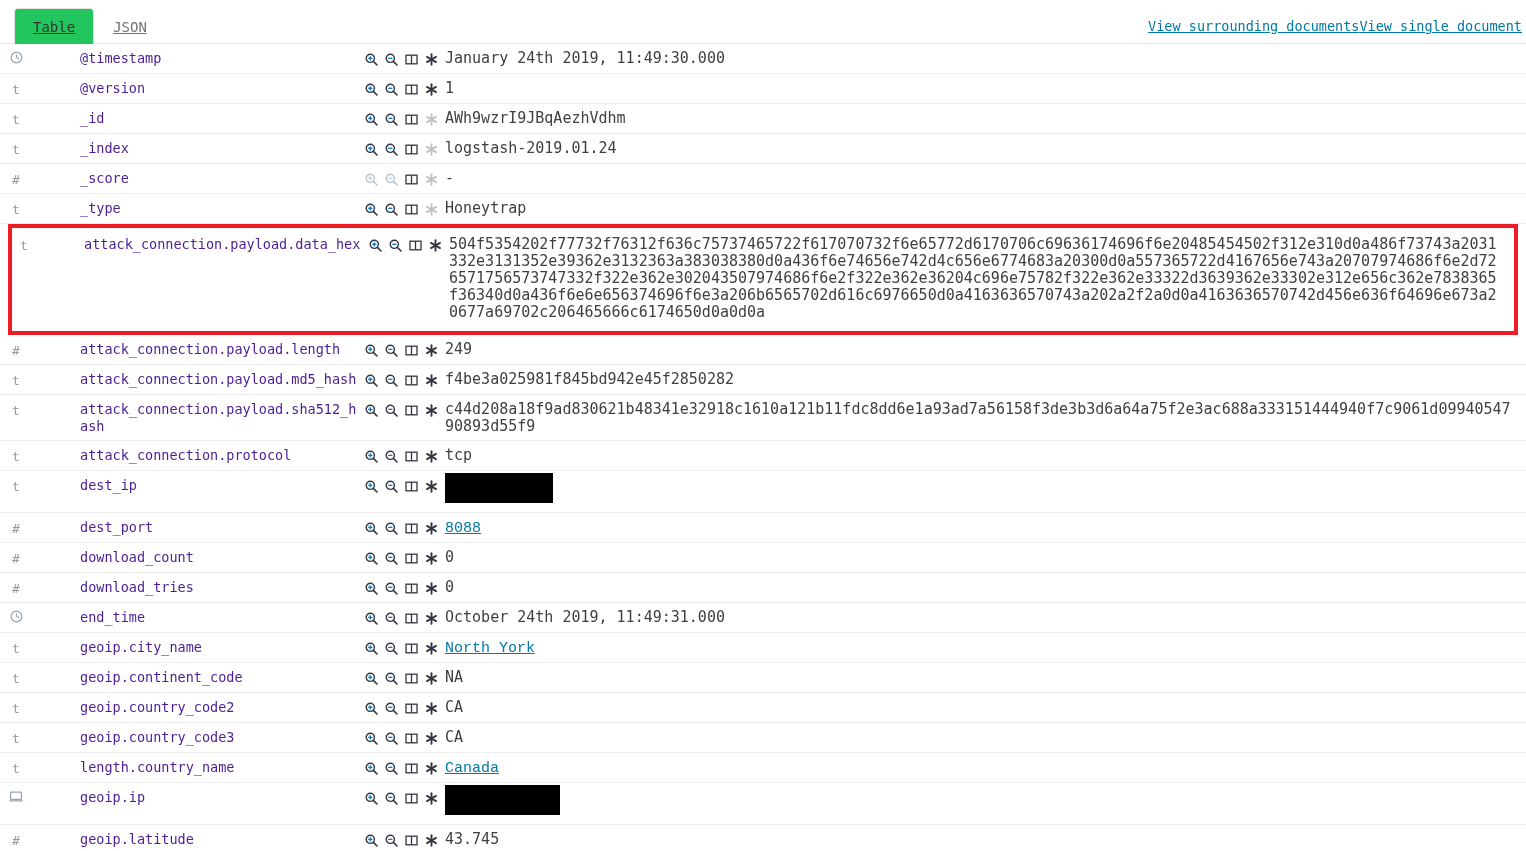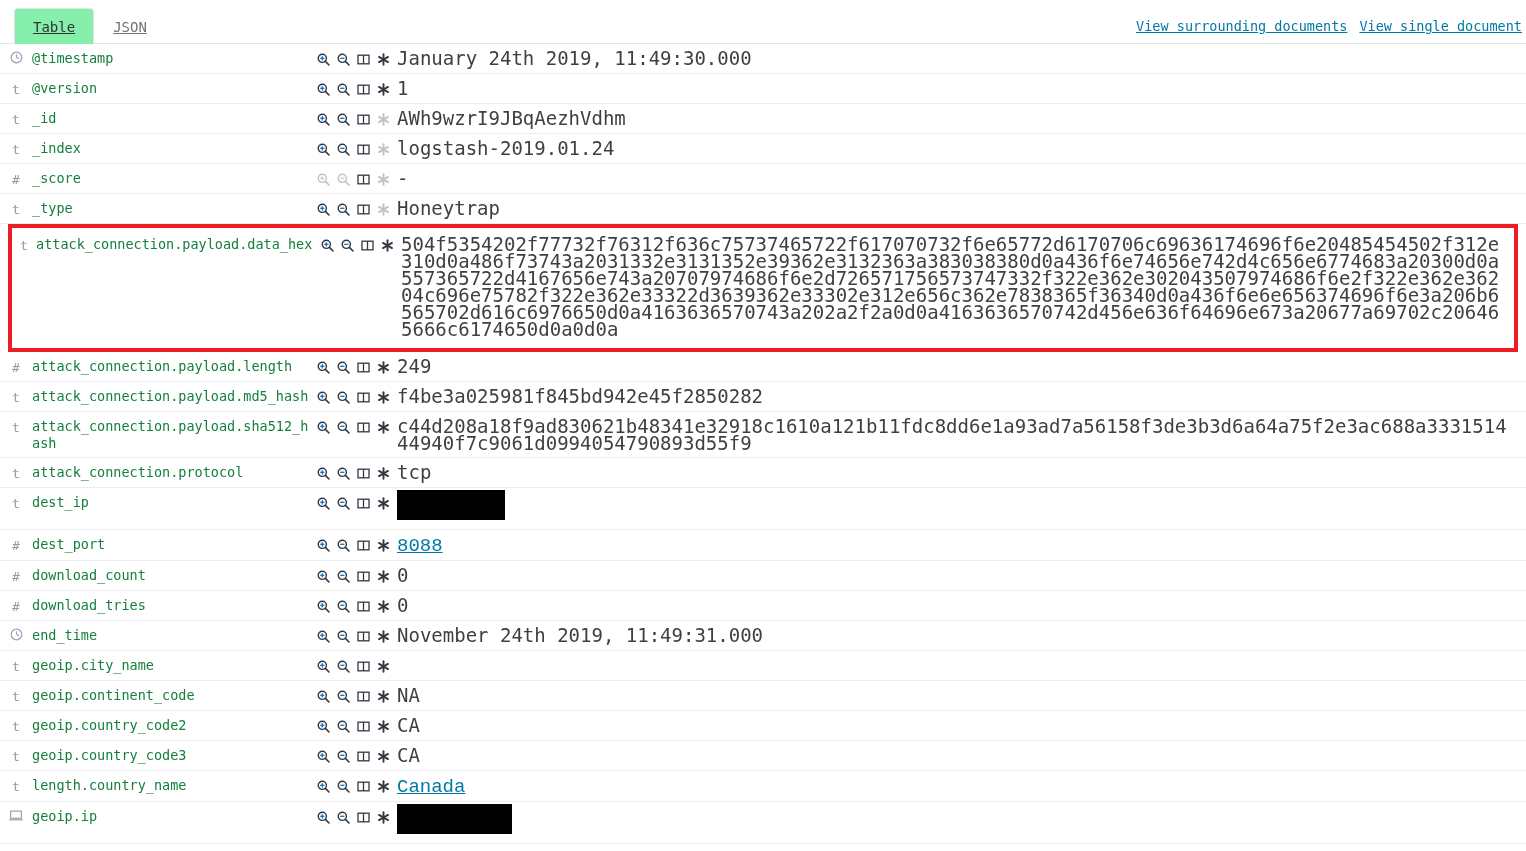--- a/index.html
+++ b/index.html
@@ -25,33 +25,32 @@
     font-size: 14px;
     padding: 11px 18px 10px 18px;
     line-height: 1;
     text-decoration: underline;
     cursor: pointer;
     position: relative;
     top: 1px;
   }
   .tab.active {
     color: #333333;
-    background: #86efac;
+    background: #22c55e;
     border: 1px solid #e4e4e4;
     border-bottom: 1px solid #ffffff;
     border-radius: 4px 4px 0 0;
   }
   .tab.inactive { color: #737373; border: 1px solid transparent; }
 
   .header-links {
     position: absolute;
     right: 4px;
     top: 18px;
     display: flex;
-    gap: 12px;
   }
   .header-links a {
     font-family: "DejaVu Sans Mono", "Liberation Mono", monospace;
     font-size: 13.5px;
     color: #0079a5;
     text-decoration: underline;
     cursor: pointer;
     white-space: nowrap;
   }
 
@@ -75,37 +74,38 @@
     font-size: 13px;
     line-height: 17px;
     padding-top: 1px;
     user-select: none;
   }
   .col-name {
     width: 283px;
     flex: 0 0 283px;
     font-family: "DejaVu Sans Mono", "Liberation Mono", monospace;
     font-size: 13.5px;
-    color: #15803d;
+    color: #4c1d95;
     line-height: 17px;
     word-break: break-all;
+    margin-left: 48px;
   }
   .col-actions {
     width: 82px;
     flex: 0 0 82px;
     display: flex;
     align-items: center;
     gap: 3px;
     padding-top: 1px;
     height: 17px;
   }
   .col-value {
     flex: 1 1 auto;
     font-family: "DejaVu Sans Mono", "Liberation Mono", monospace;
-    font-size: 19px;
+    font-size: 15px;
     color: #3f3f3f;
     line-height: 17px;
     white-space: pre-wrap;
     word-break: break-all;
     padding-right: 14px;
   }
   .col-value a {
     color: #0079a5;
     text-decoration: underline;
     cursor: pointer;
@@ -752,21 +752,21 @@
         <span class="act">
           <svg width="13" height="13" viewBox="0 0 13 13">
             <g stroke="#343741" stroke-width="1.9" stroke-linecap="round">
               <line x1="6.5" y1="1.3" x2="6.5" y2="11.7"></line>
               <line x1="2" y1="3.9" x2="11" y2="9.1"></line>
               <line x1="2" y1="9.1" x2="11" y2="3.9"></line>
             </g>
           </svg>
         </span>
       </div>
-      <div class="col-value">November 24th 2019, 11:49:31.000</div>
+      <div class="col-value">October 24th 2019, 11:49:31.000</div>
     </div>
     <div class="row">
       <div class="col-type"><span class="type-glyph">t</span></div>
       <div class="col-name">geoip.city_name</div>
       <div class="col-actions">
         <span class="act">
           <svg width="13" height="13" viewBox="0 0 13 13">
             <circle cx="5.3" cy="5.3" r="4.1" fill="none" stroke="#343741" stroke-width="1.4"></circle>
             <line x1="8.4" y1="8.4" x2="12" y2="12" stroke="#343741" stroke-width="1.6" stroke-linecap="round"></line>
             <line x1="3.2" y1="5.3" x2="7.4" y2="5.3" stroke="#0077cc" stroke-width="1.3"></line>
@@ -789,20 +789,21 @@
         <span class="act">
           <svg width="13" height="13" viewBox="0 0 13 13">
             <g stroke="#343741" stroke-width="1.9" stroke-linecap="round">
               <line x1="6.5" y1="1.3" x2="6.5" y2="11.7"></line>
               <line x1="2" y1="3.9" x2="11" y2="9.1"></line>
               <line x1="2" y1="9.1" x2="11" y2="3.9"></line>
             </g>
           </svg>
         </span>
       </div>
+      <div class="col-value"><a>North York</a></div>
     </div>
     <div class="row">
       <div class="col-type"><span class="type-glyph">t</span></div>
       <div class="col-name">geoip.continent_code</div>
       <div class="col-actions">
         <span class="act">
           <svg width="13" height="13" viewBox="0 0 13 13">
             <circle cx="5.3" cy="5.3" r="4.1" fill="none" stroke="#343741" stroke-width="1.4"></circle>
             <line x1="8.4" y1="8.4" x2="12" y2="12" stroke="#343741" stroke-width="1.6" stroke-linecap="round"></line>
             <line x1="3.2" y1="5.3" x2="7.4" y2="5.3" stroke="#0077cc" stroke-width="1.3"></line>

